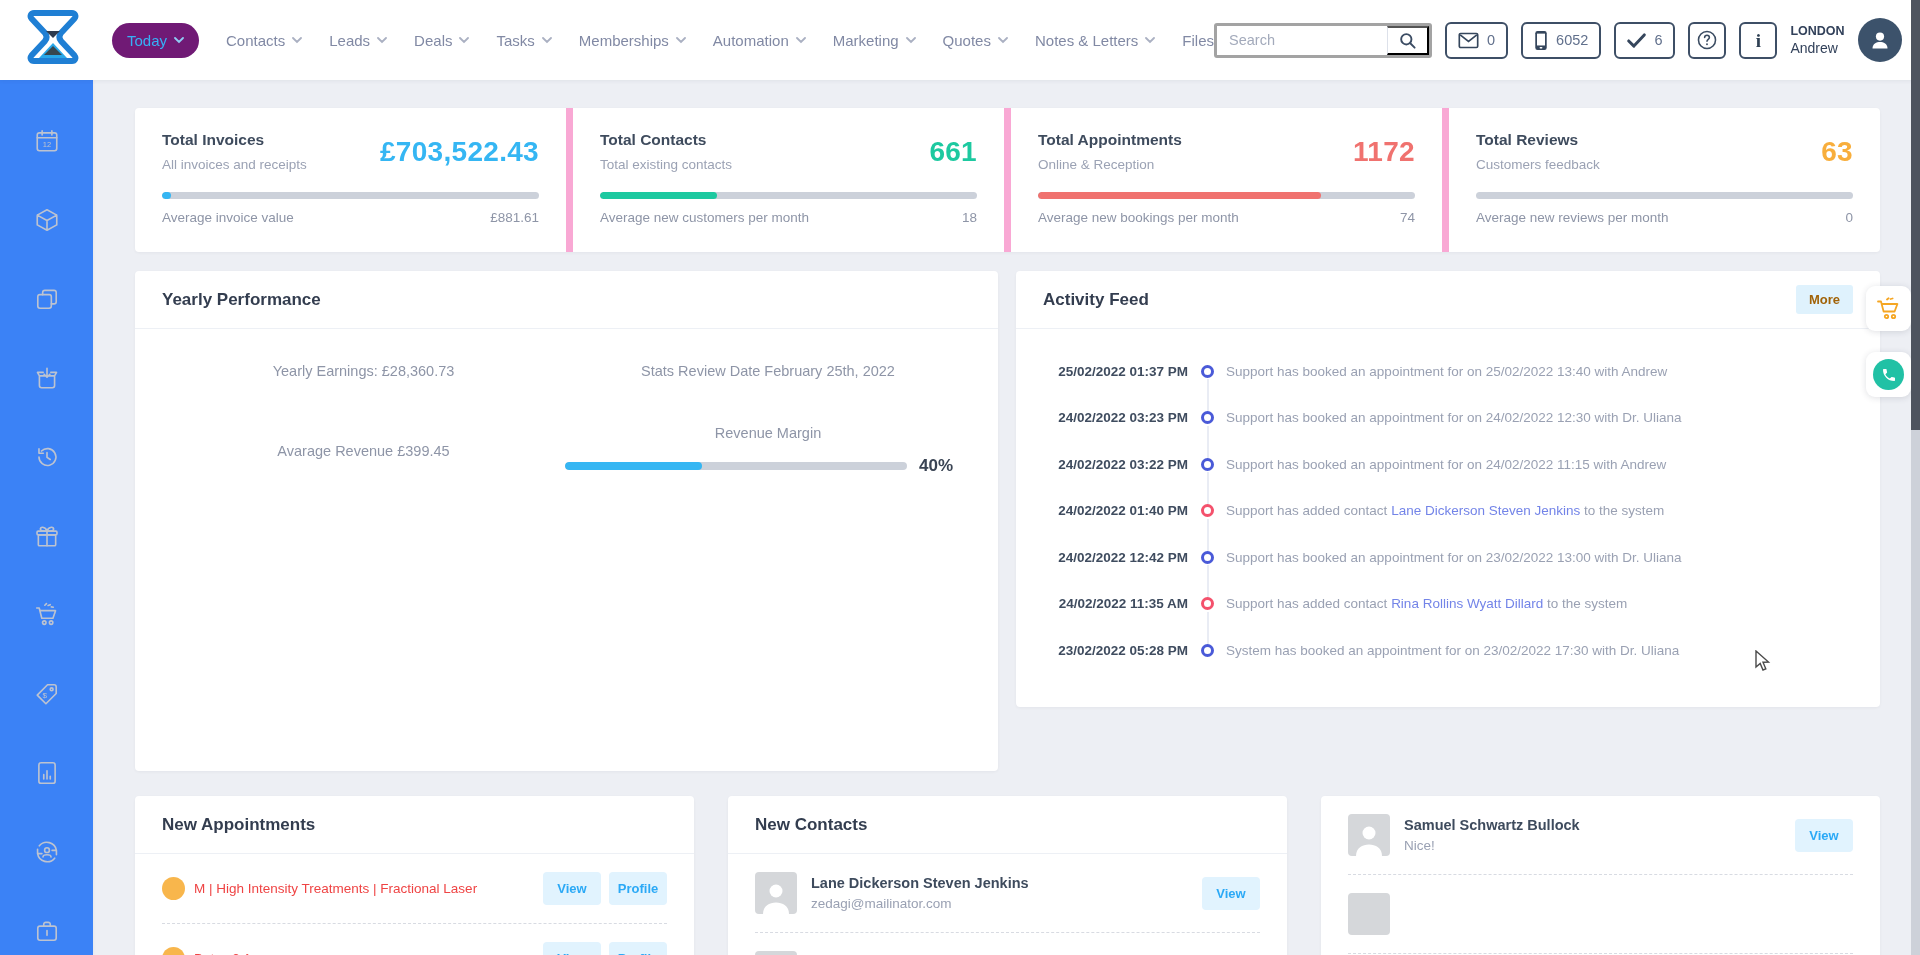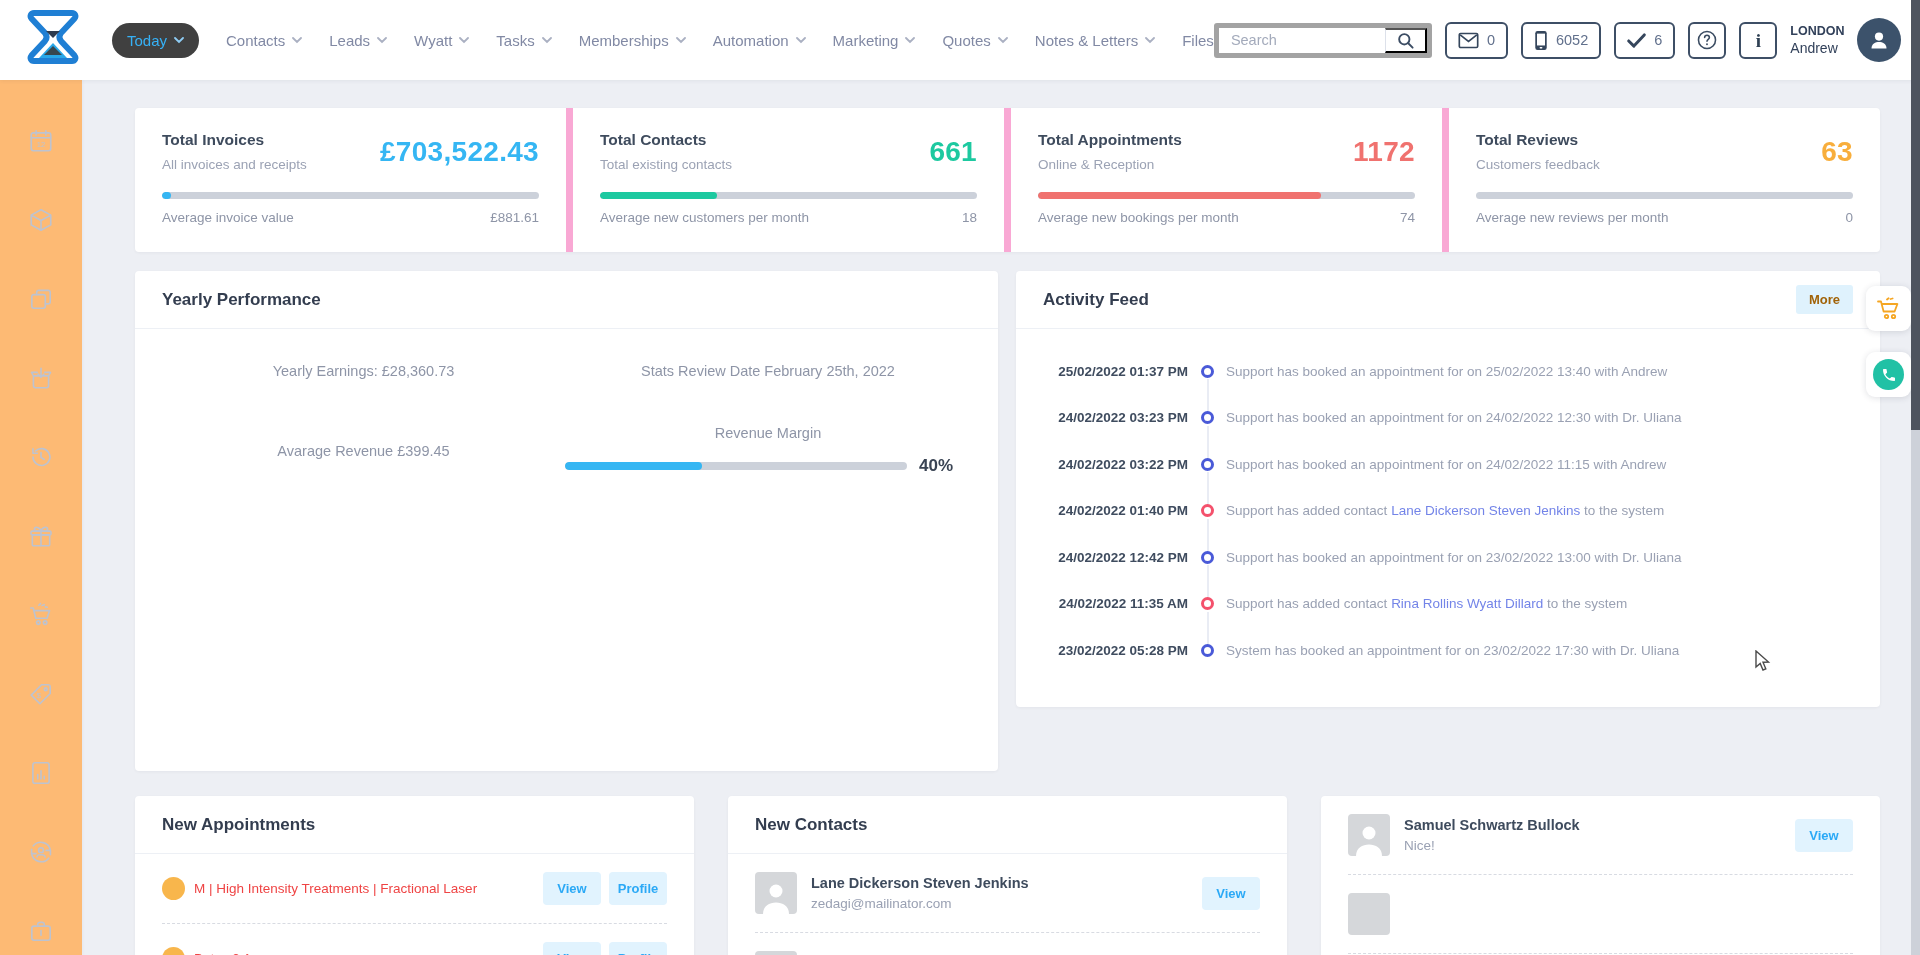--- a/index.html
+++ b/index.html
@@ -6,38 +6,38 @@
   html,body { width:1920px; height:955px; overflow:hidden; }
   body { font-family:"Liberation Sans", sans-serif; background:#edeff4; position:relative; }
 
   
   .topbar { position:absolute; left:0; top:0; width:100%; height:80px; background:#fff;
             display:flex; align-items:center; z-index:20; box-shadow:0 1px 4px rgba(40,50,70,.07); }
   .logo { margin-left:26px; width:54px; height:62px; flex:none; }
   .mainnav { display:flex; align-items:center; margin-left:32px; gap:27px; }
   .nav-item { display:flex; align-items:center; gap:7px; color:#8189a4; font-size:15px; cursor:pointer; white-space:nowrap; }
   .nav-item .chev { width:10px; height:7px; stroke:#aab0c2; fill:none; stroke-width:1.8; stroke-linecap:round; }
-  .nav-item.active { background:#404040; color:#36b1f6; padding:9px 15px; border-radius:19px; }
+  .nav-item.active { background:#701a75; color:#36b1f6; padding:9px 15px; border-radius:19px; }
   .nav-item.active .chev { stroke:#8fcdf5; }
 
   .header-right { margin-left:auto; margin-right:22px; display:flex; align-items:center; gap:13px; }
-  .search-box { display:flex; align-items:center; width:218px; height:35px; border:5px solid #a3a3a3; border-radius:3px; background:#fff; }
+  .search-box { display:flex; align-items:center; width:218px; height:35px; border:3px solid #a3a3a3; border-radius:3px; background:#fff; }
   .search-box input { flex:1; min-width:0; border:none; outline:none; padding:0 12px; font-size:14.5px; color:#3d4a5c; font-family:inherit; background:transparent; }
   .search-box input::placeholder { color:#a3aabb; }
   .search-btn { width:42px; height:100%; border-left:1px solid #dde1ea; display:grid; place-items:center; cursor:pointer; background:none; }
   .hbadge { height:37px; border:2px solid #3e4f66; border-radius:6px; display:flex; align-items:center; gap:8px; padding:0 11px; color:#61708c; font-size:14.5px; cursor:pointer; background:#fff; }
   .icon-btn { width:38px; height:37px; border:2px solid #3e4f66; border-radius:6px; display:grid; place-items:center; color:#35465c; cursor:pointer; background:#fff; }
   .info-glyph { font-family:"Liberation Serif", serif; font-weight:bold; font-size:19px; color:#2f4154; line-height:1; }
   .user-meta { line-height:1.3; color:#32415a; }
   .user-loc { font-size:12.5px; font-weight:bold; }
   .user-name { font-size:14px; }
   .avatar { width:44px; height:44px; border-radius:50%; background:#3c526b; display:grid; place-items:center; cursor:pointer; flex:none; }
 
   
-  .sidebar { position:absolute; left:0; top:80px; bottom:0; width:82px; background:#fdba74;
+  .sidebar { position:absolute; left:0; top:80px; bottom:0; width:93px; background:#3b82f6;
              display:flex; flex-direction:column; align-items:center; padding-top:48px; gap:53px; z-index:10;
              box-shadow:1px 0 3px rgba(40,50,70,.04); }
   .side-icon { width:26px; height:26px; cursor:pointer; }
   .side-icon svg { width:100%; height:100%; stroke:#bdc3d0; fill:none; stroke-width:1.5; stroke-linecap:round; stroke-linejoin:round; }
 
   
   .main { position:absolute; left:99px; top:80px; right:0; bottom:0; padding:28px 40px 0 36px; overflow:hidden; }
   .card { background:#fff; border-radius:4px; box-shadow:0 1px 3px rgba(60,70,90,.06); }
 
   .stats-card { display:flex; height:144px; margin-bottom:19px; }
@@ -119,21 +119,21 @@
           <path d="M1 1 l4 4 4-4"></path>
         </svg>
       </div>
     <div class="nav-item">
         <span>Leads</span>
         <svg class="chev" viewBox="0 0 10 7">
           <path d="M1 1 l4 4 4-4"></path>
         </svg>
       </div>
     <div class="nav-item">
-        <span>Wyatt</span>
+        <span>Deals</span>
         <svg class="chev" viewBox="0 0 10 7">
           <path d="M1 1 l4 4 4-4"></path>
         </svg>
       </div>
     <div class="nav-item">
         <span>Tasks</span>
         <svg class="chev" viewBox="0 0 10 7">
           <path d="M1 1 l4 4 4-4"></path>
         </svg>
       </div>

